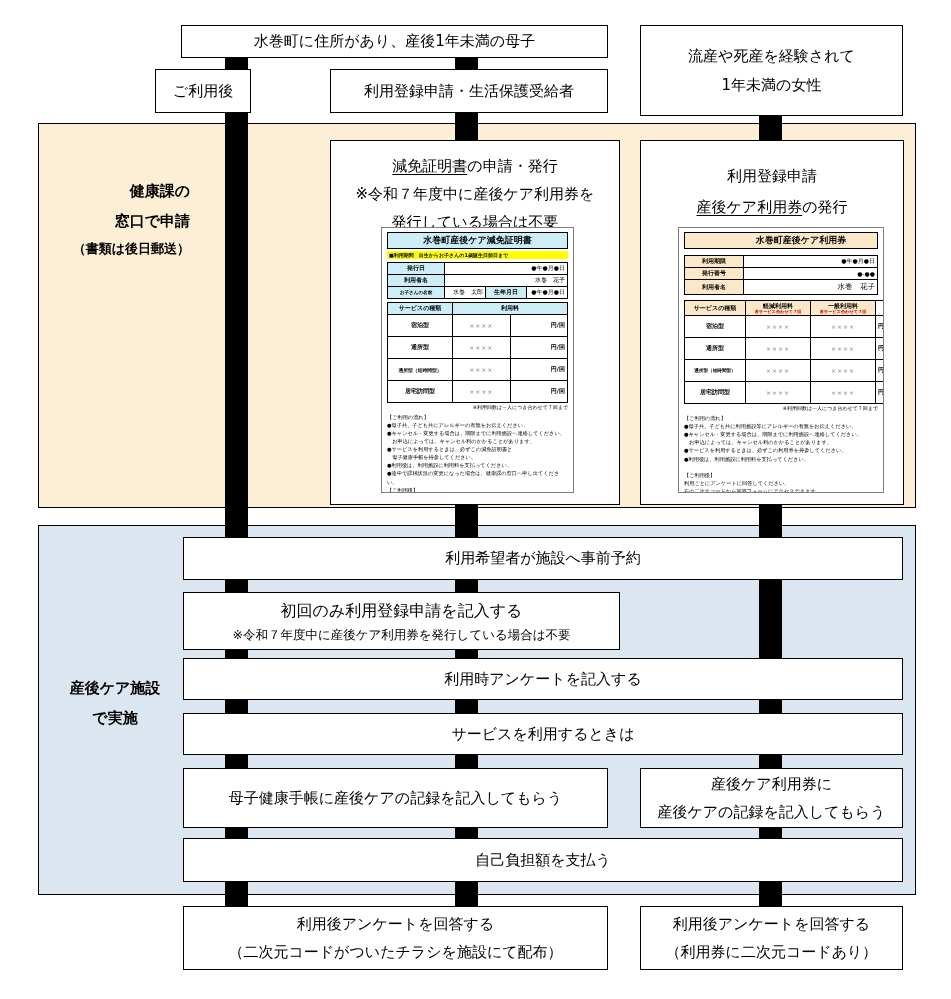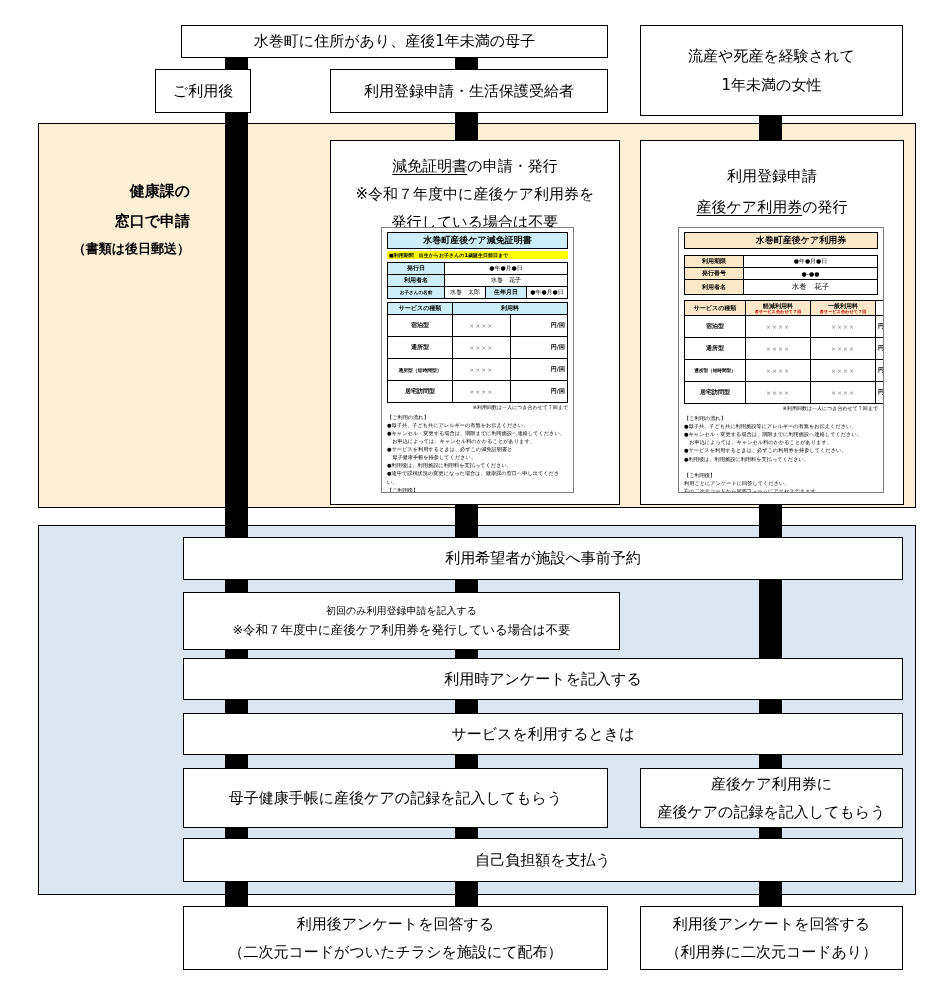--- a/index.html
+++ b/index.html
@@ -25,31 +25,31 @@
           padding:4px 5px;text-align:left;overflow:hidden;}
   .dtitle{border:1px solid #000;text-align:center;font-weight:bold;font-size:9px;padding:1px 0;}
   .dtitle.c1{background:#CDEEF6;}
   .dtitle.c2{background:#FBE8C8;padding-left:40px;}
   .hl{background:#FFFF00;font-weight:bold;font-size:5px;padding:1px 2px;margin-top:2px;white-space:nowrap;overflow:hidden;}
   table.mt{width:100%;border-collapse:collapse;margin-top:3px;table-layout:fixed;}
   table.mt td,table.mt th{border:1px solid #000;padding:1px 2px;font-size:6px;overflow:hidden;white-space:nowrap;}
   td.lab,th.lab{font-weight:bold;text-align:center;font-size:5.5px;}
   .c1bg{background:#CDEEF6;}
   .c2bg{background:#FBE8C8;}
-  td.val{text-align:center;font-size:6.5px;}
+  td.val{text-align:right;font-size:6.5px;}
   td.xs{font-size:4.5px;padding:1px 1px;}
   td.svclab{font-weight:bold;text-align:center;font-size:5.5px;background:#fff;height:19px;}
   td.fee{text-align:center;font-size:8px;color:#7f7f7f;letter-spacing:1px;border-right:none;}
   td.unit{text-align:right;font-size:6px;font-weight:bold;border-left:none;padding-right:3px;}
   td.unit2{text-align:center;font-size:4.5px;font-weight:bold;padding:0;}
   th.hdr2 .sub{display:block;font-weight:bold;color:#C00000;font-size:4.2px;line-height:1.2;}
   th.hdr2{font-size:5.5px;line-height:1.2;}
   .note{font-size:5px;text-align:right;margin-top:1px;}
   .fine{font-size:5.2px;line-height:1.55;margin-top:3px;white-space:pre-line;}
-  .step2-l1{font-size:10px;line-height:1.7;}
+  .step2-l1{font-size:16px;line-height:1.7;}
   .step2-l2{font-size:12.5px;line-height:1.7;}
 </style>
 </head>
 <body>
 
 <div class="canvas">
 
   <div class="section sec-beige" style="left:38px;top:123px;width:878px;height:385px;"></div>
   <div class="section sec-blue" style="left:38px;top:525px;width:878px;height:370px;"></div>
 
@@ -228,20 +228,22 @@
 　お申込によっては、キャンセル料のかかることがあります。
 ●サービスを利用するときは、必ずこの利用券を持参してください。
 ●利用後は、利用施設に利用料を支払ってください。
 
 【ご利用後】
 利用ごとにアンケートに回答してください。
 右の二次元コードから回答フォームにアクセスできます。
 ※この産後ケア利用券は、大切に保管してください。</div>
   </div>
 
+  <div class="sec-label" style="left:45px;top:673px;width:140px;">産後ケア施設
+で実施</div>
 
   <div class="box" style="left:183px;top:537px;width:720px;height:43px;"><span>利用希望者が施設へ事前予約</span></div>
   <div class="box" style="left:183px;top:592px;width:437px;height:58px;flex-direction:column;">
     <span class="step2-l1">初回のみ利用登録申請を記入する</span>
     <span class="step2-l2">※令和７年度中に産後ケア利用券を発行している場合は不要</span>
   </div>
   <div class="box" style="left:183px;top:658px;width:720px;height:42px;"><span>利用時アンケートを記入する</span></div>
   <div class="box" style="left:183px;top:713px;width:720px;height:42px;"><span>サービスを利用するときは</span></div>
   <div class="box" style="left:183px;top:768px;width:425px;height:60px;"><span>母子健康手帳に産後ケアの記録を記入してもらう</span></div>
   <div class="box" style="left:640px;top:768px;width:263px;height:60px;"><span>産後ケア利用券に

